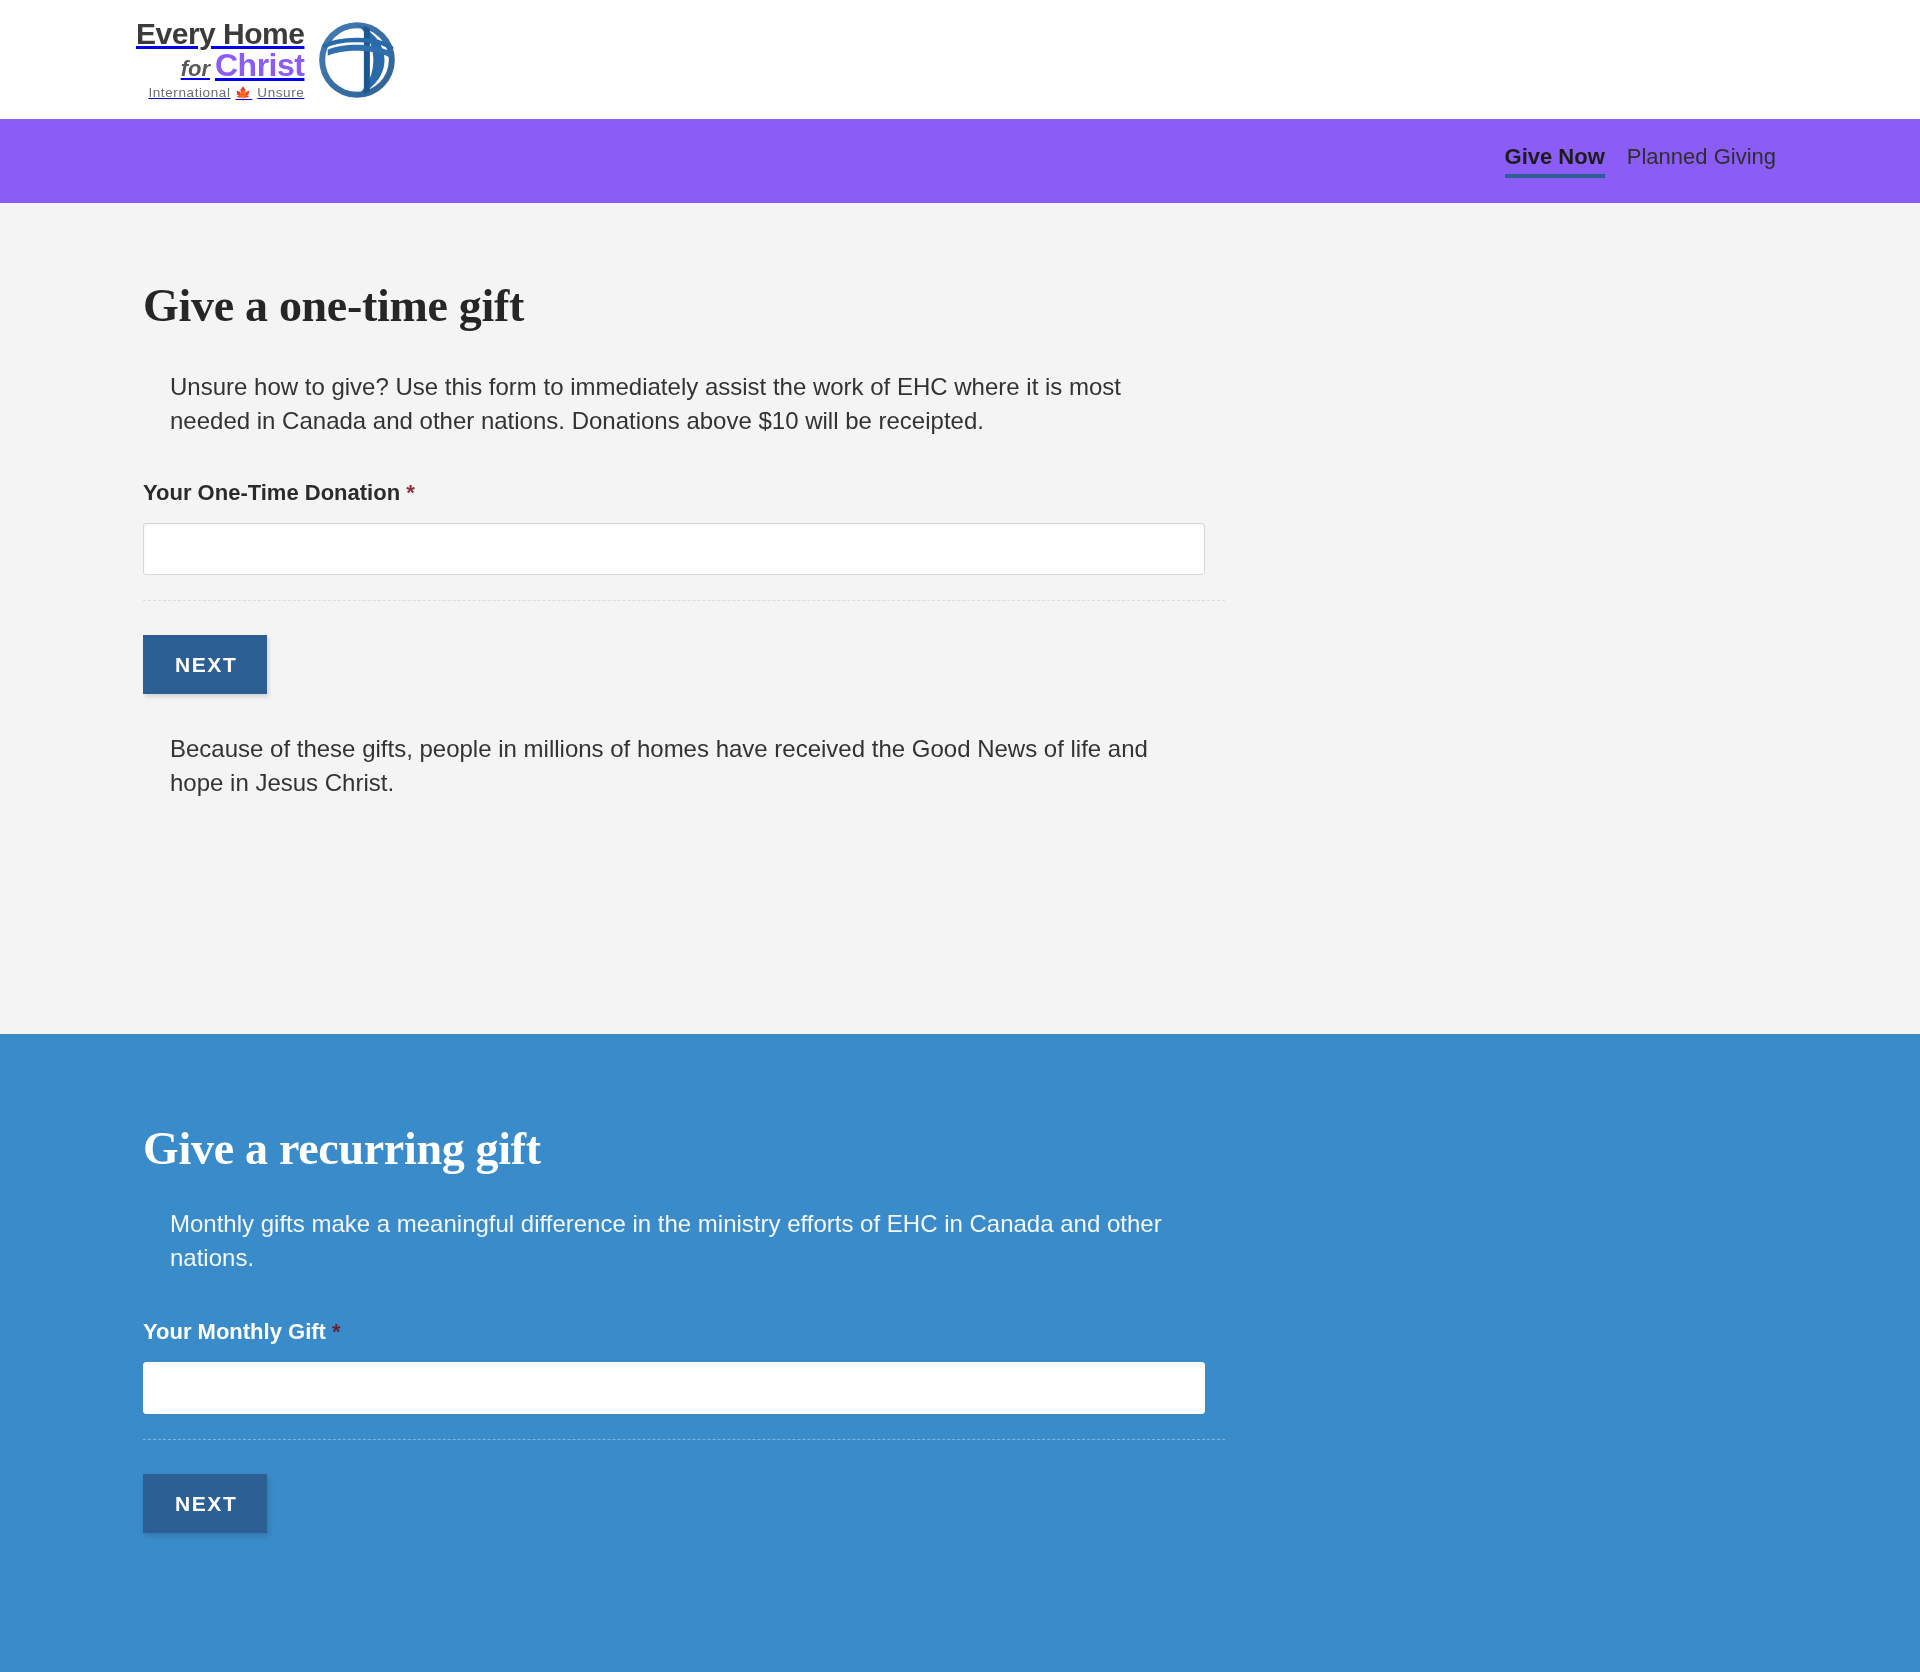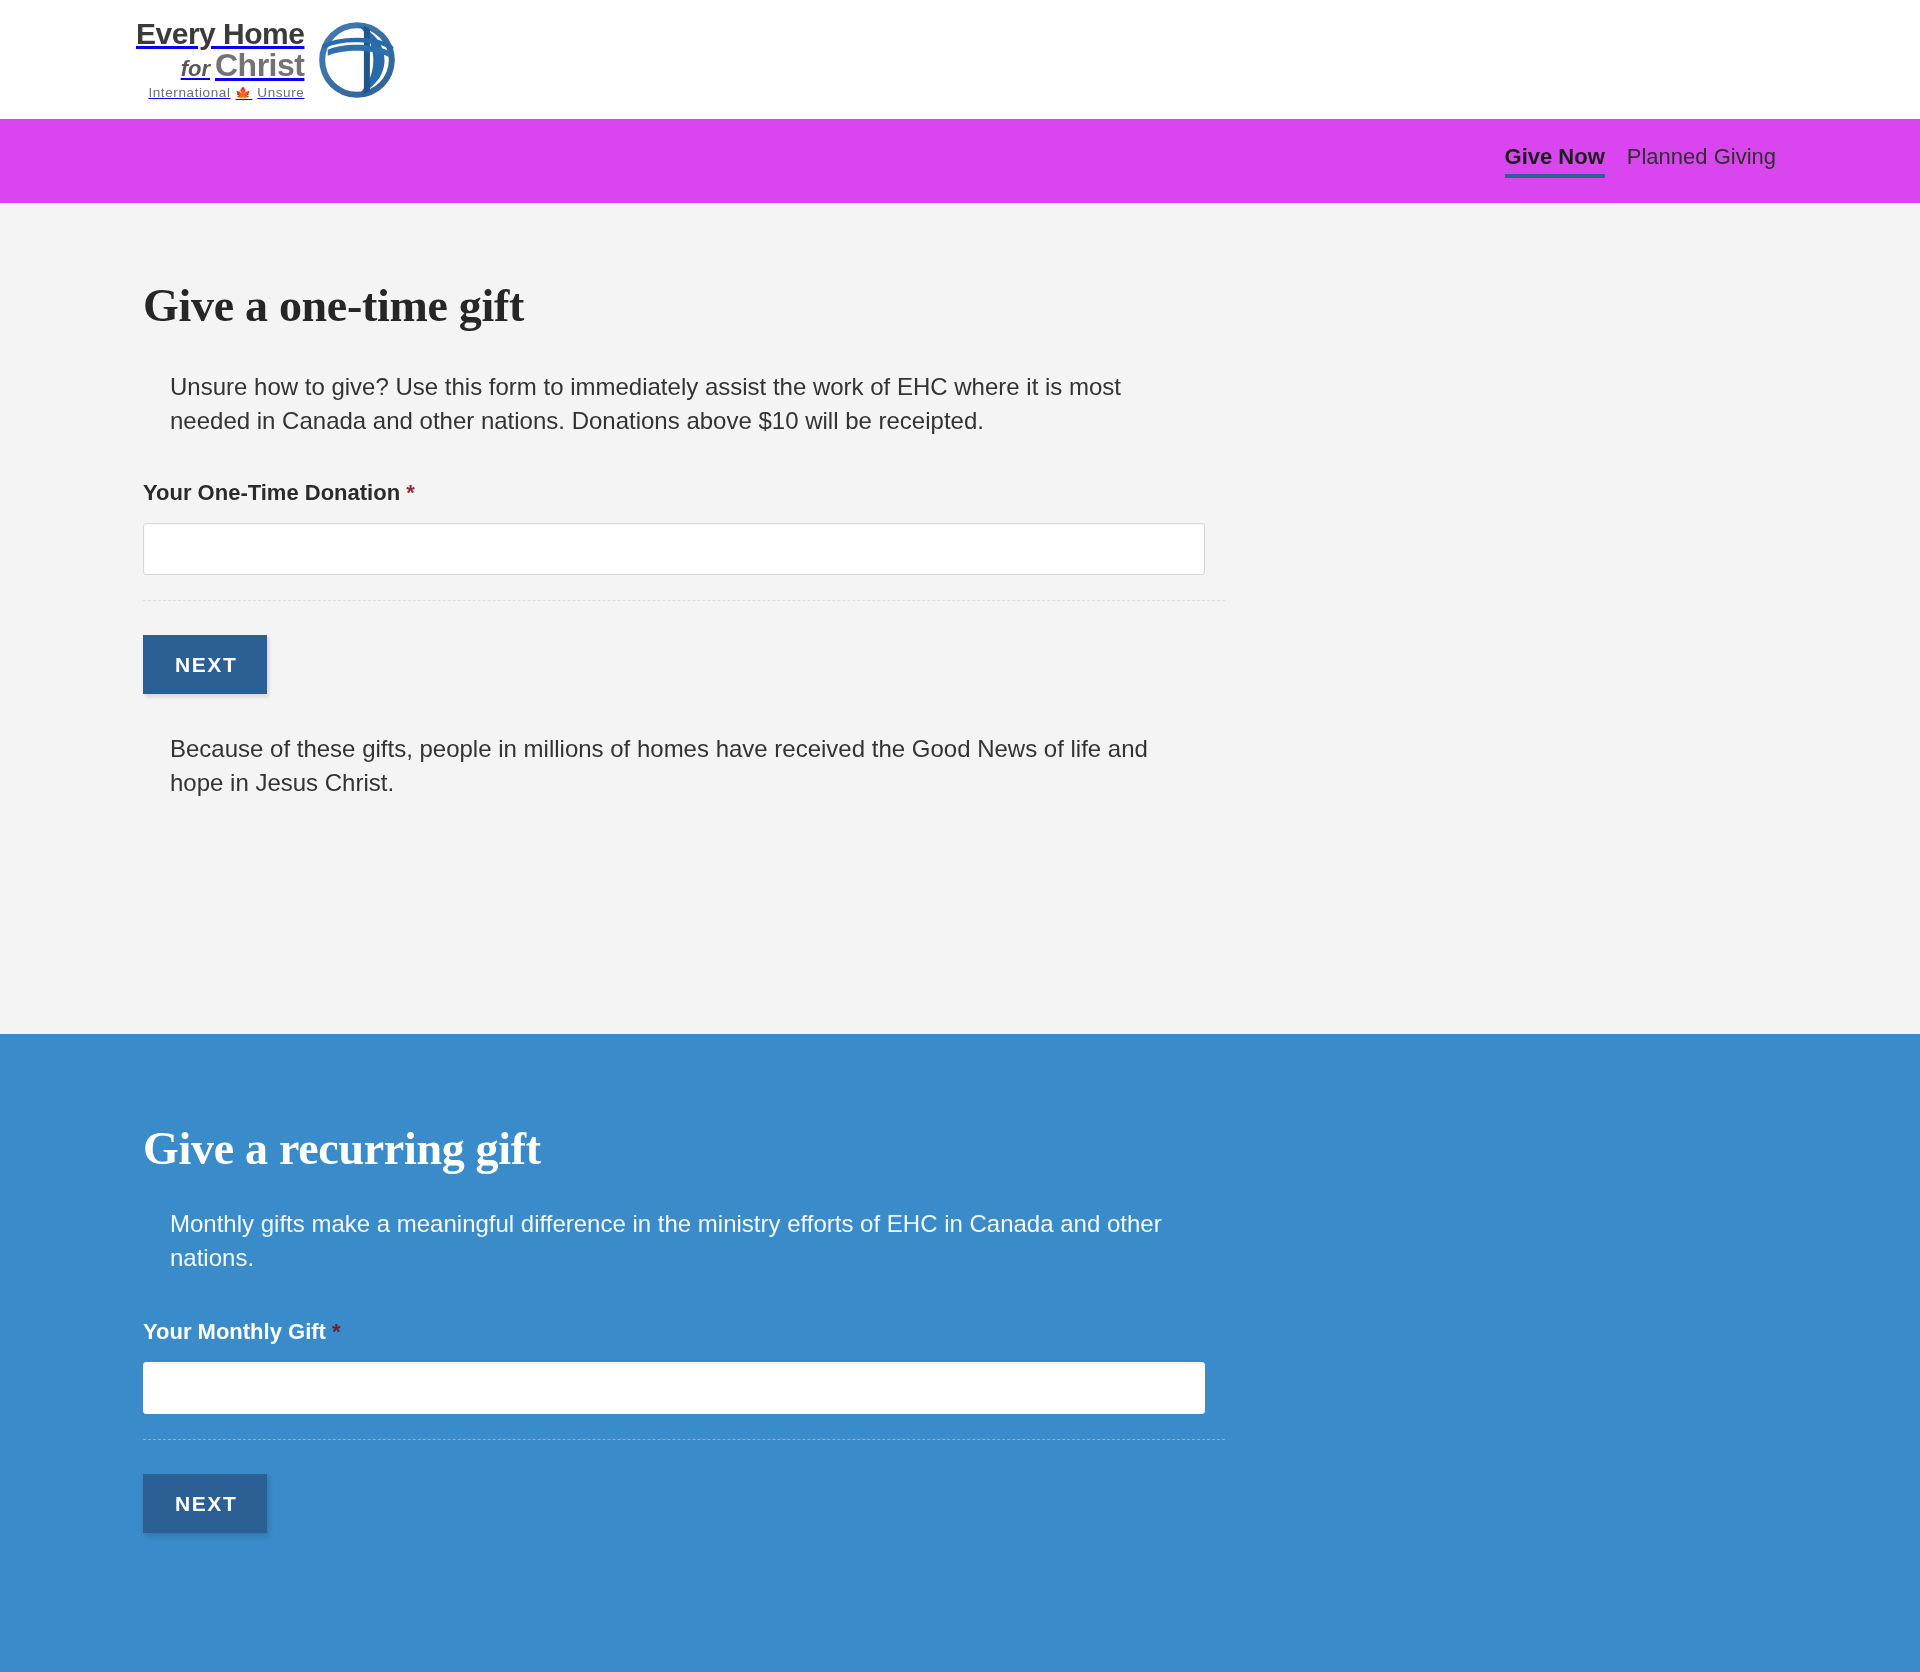--- a/index.html
+++ b/index.html
@@ -48,21 +48,21 @@
   .logo-for {
     font-size: 22px;
     font-style: italic;
     font-weight: bold;
     color: #58585a;
     font-family: "Liberation Sans", sans-serif;
   }
   .logo-christ {
     font-size: 32px;
     font-weight: bold;
-    color: #737373;
+    color: #8b5cf6;
     letter-spacing: -0.5px;
     font-family: "Liberation Sans", sans-serif;
   }
   .logo-line3 {
     font-size: 13.5px;
     color: #6d6e71;
     letter-spacing: 0.6px;
     margin-top: 5px;
     display: flex;
     align-items: center;
@@ -83,21 +83,21 @@
     font-weight: bold;
     letter-spacing: 0.8px;
     color: #2b2b2b;
     text-decoration: none;
     font-family: "Liberation Sans", sans-serif;
     white-space: nowrap;
   }
 
   
   .subnav-band {
-    background: #d946ef;
+    background: #8b5cf6;
     height: 84px;
     display: flex;
     align-items: center;
     justify-content: flex-end;
     padding: 0 144px 0 0;
   }
   .subnav-tabs { display: flex; align-items: flex-end; gap: 22px; }
   .subnav-tab {
     font-size: 22px;
     color: #2e2e2e;

